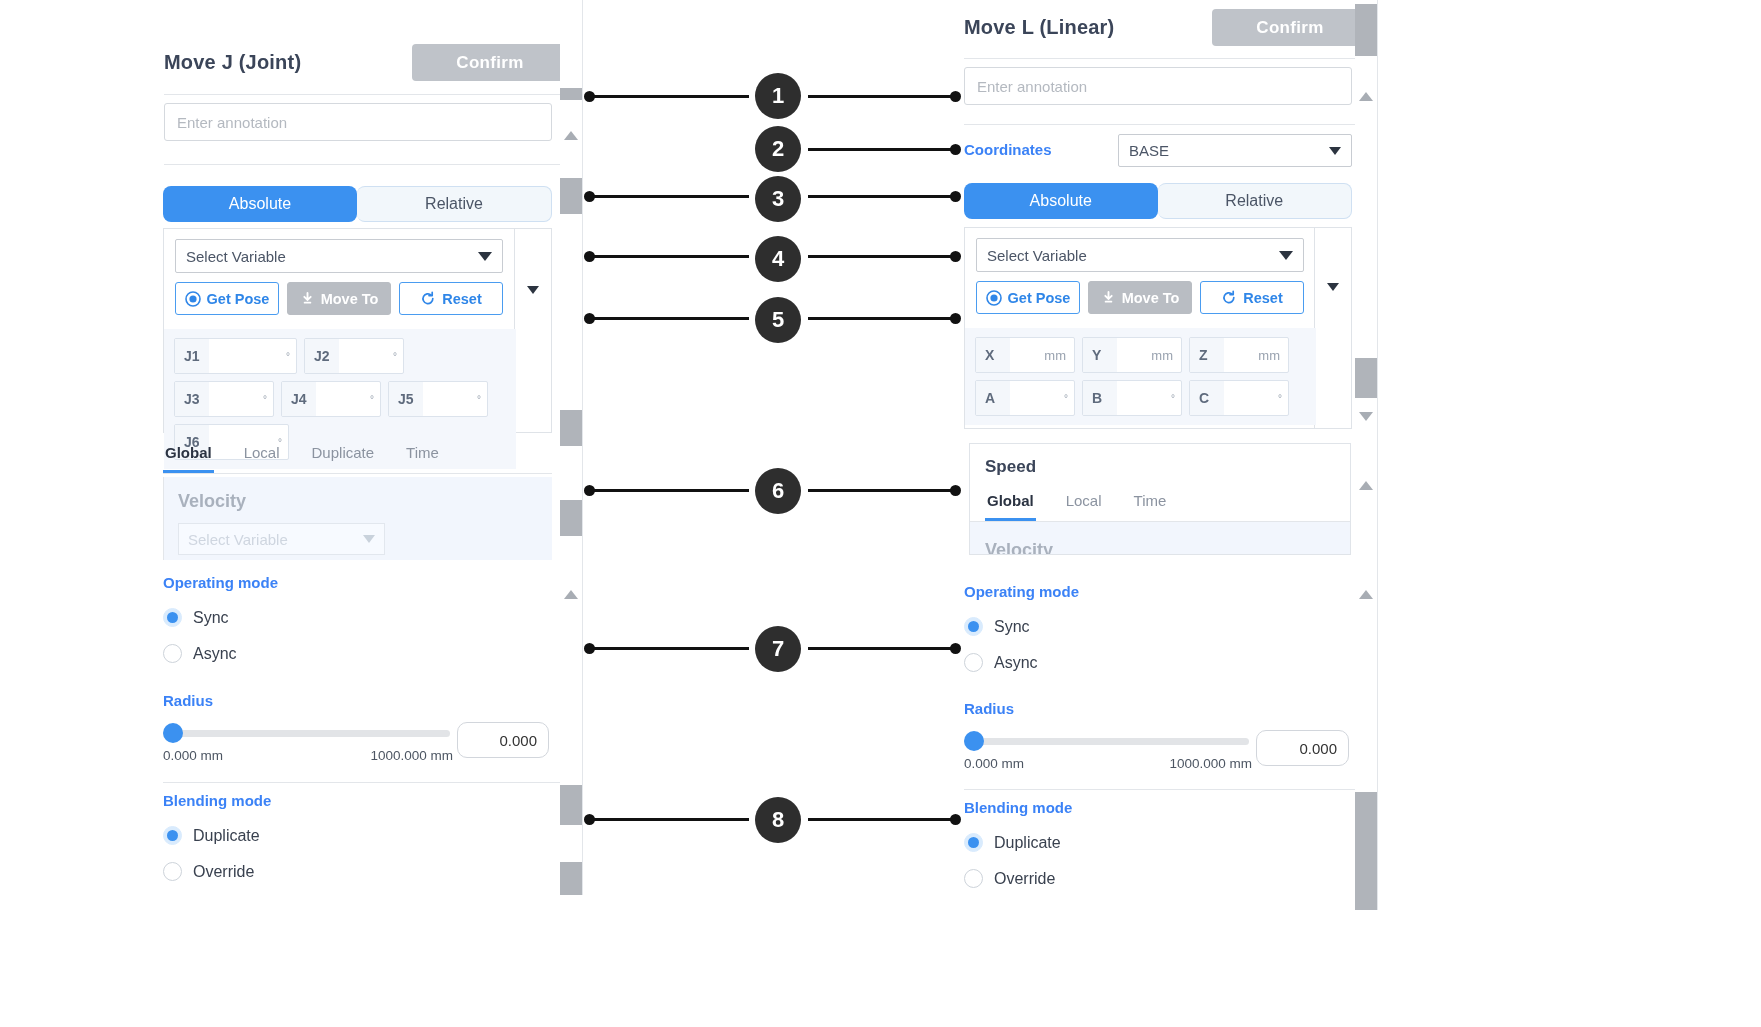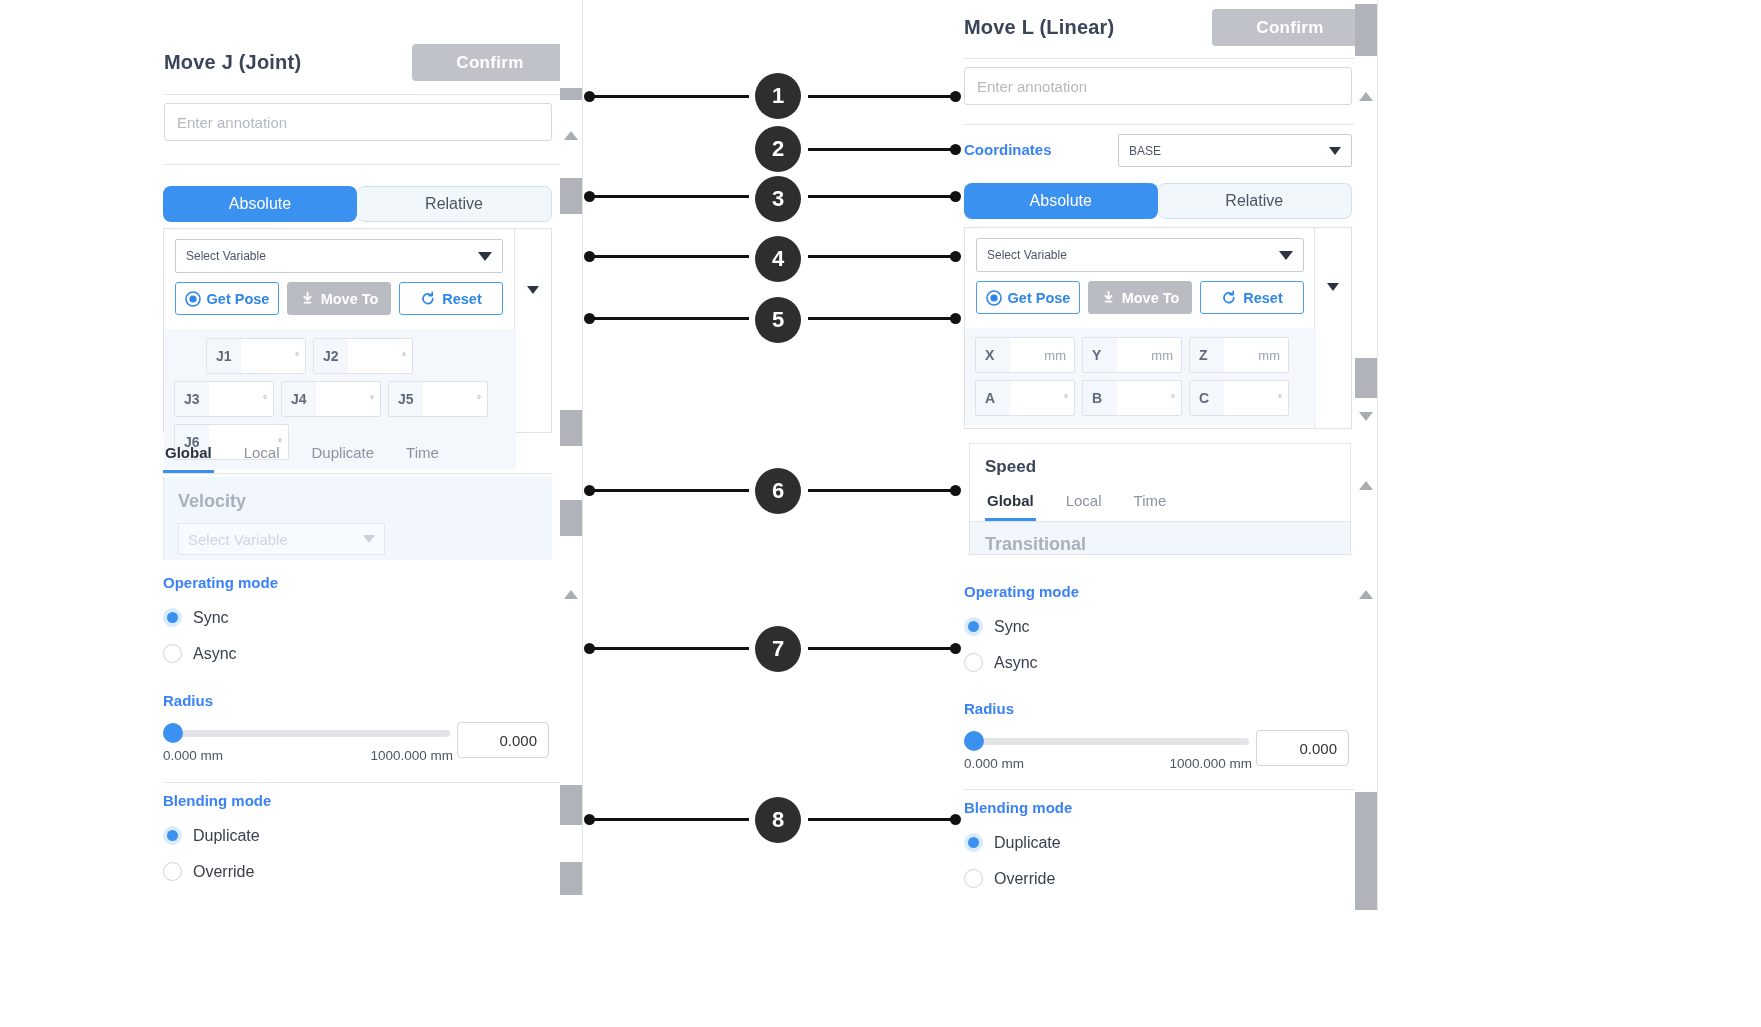--- a/index.html
+++ b/index.html
@@ -39,21 +39,21 @@
   }
   .seg .on  { background: #3b91f0; color: #fff; }
   .seg .off { background: #f2f7fb; color: #4b5566; border: 1px solid #cfe0f2; border-left: none; }
 
   
   .varbox { border: 1px solid #dfe3e8; background: #fff; position: relative; }
   .varbox-inner { padding: 10px 11px 10px 11px; }
   .selectbox {
     height: 34px; border: 1px solid #c8ccd2; border-radius: 2px; background: #fff;
     display: flex; align-items: center; padding: 7px 10px;
-    font-size: 12px; color: #4b5566; justify-content: space-between;
+    font-size: 15px; color: #4b5566; justify-content: space-between;
   }
   .caret { width: 0; height: 0; border-left: 7px solid transparent; border-right: 7px solid transparent;
            border-top: 9px solid #2c3440; }
   .caret.sm { border-left-width: 6px; border-right-width: 6px; border-top-width: 8px; }
   .caret.mute { border-top-color: #c9d2dc; }
 
   .btnrow { display: flex; gap: 8px; margin-top: 9px; }
   .abtn {
     flex: 1; height: 33px; border-radius: 3px; display: flex; align-items: center;
     justify-content: center; gap: 6px; font-size: 14.5px; font-weight: bold;
@@ -100,21 +100,21 @@
   .radio.sel { background: #d9ebfd; border-color: #d9ebfd; }
   .radio.sel::after { content: ""; width: 11px; height: 11px; border-radius: 50%; background: #3b91f0; }
   .radio-label { font-size: 16px; color: #39414f; }
 
   
   .slider-wrap { position: relative; }
   .track { position: absolute; height: 7px; border-radius: 4px; background: #e2e4e7; }
   .knob  { position: absolute; width: 20px; height: 20px; border-radius: 50%; background: #3b91f0; }
   .slider-min, .slider-max { position: absolute; font-size: 13.5px; color: #4d5663; }
   .numbox {
-    position: absolute; border: 1px solid #d2d6dc; background: #fff; border-radius: 4px;
+    position: absolute; border: 1px solid #d2d6dc; background: #fff; border-radius: 10px;
     display: flex; align-items: center; justify-content: flex-end; padding-right: 11px;
     font-size: 15px; color: #333;
   }
 
   
   .speedcard { border: 1px solid #e0e4e9; background: #fff; }
   .speedcard .hd { font-size: 17px; font-weight: bold; color: #3b4559; padding: 13px 15px 9px 15px; }
   .speedcard .tabs { padding: 0 15px; }
   .speedcard .body { background: #f2f6fd; padding: 12px 15px 0 15px; }
   .speedcard .body .t1 { font-size: 18px; font-weight: bold; color: #a9b1bd; }
@@ -193,21 +193,21 @@
             <span>Reset</span>
           </div>
         </div>
       </div>
 
       <div style="position:absolute; right:0; top:0; width:37px; height:100%; border-left:1px solid #dfe3e8; display:flex; align-items:center; justify-content:center;">
         <span class="caret sm" style="margin-bottom:82px;"></span>
       </div>
 
       <div class="fieldgrid" style="position:absolute; left:0; top:100px; width:352px;">
-        <div class="fcell" style="width:100px;margin-left:32px;">
+        <div class="fcell" style="width:123px;">
           <span class="lbl">J1</span>
           <span class="val"></span>
           <span class="unit deg">°</span>
         </div>
         <div class="fcell" style="width:100px;">
           <span class="lbl">J2</span>
           <span class="val"></span>
           <span class="unit deg">°</span>
         </div>
         <div class="fcell" style="width:100px;">
@@ -383,21 +383,20 @@
     </div>
 
     <div class="speedcard" style="position:absolute; left:29px; top:443px; width:382px; height:112px; overflow:hidden;">
       <div class="hd">Speed</div>
       <div class="tabs">
         <span class="active">Global</span>
         <span>Local</span>
         <span>Time</span>
       </div>
       <div class="body">
-        <div class="t1">Transitional</div>
         <div class="t2">Velocity</div>
       </div>
     </div>
 
     <div class="sec-title" style="position:absolute; left:24px; top:583px;">Operating mode</div>
     <div class="radio-row" style="position:absolute; left:24px; top:617px;">
       <span class="radio sel"></span>
       <span class="radio-label">Sync</span>
     </div>
     <div class="radio-row" style="position:absolute; left:24px; top:653px;">

